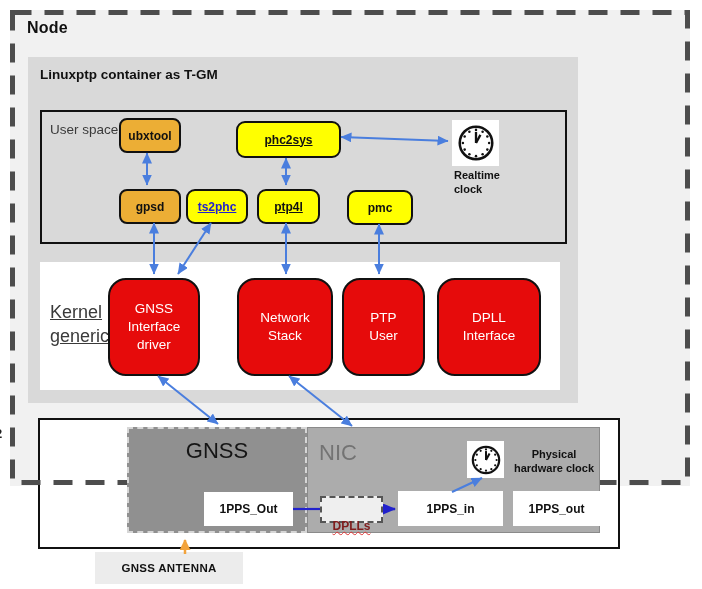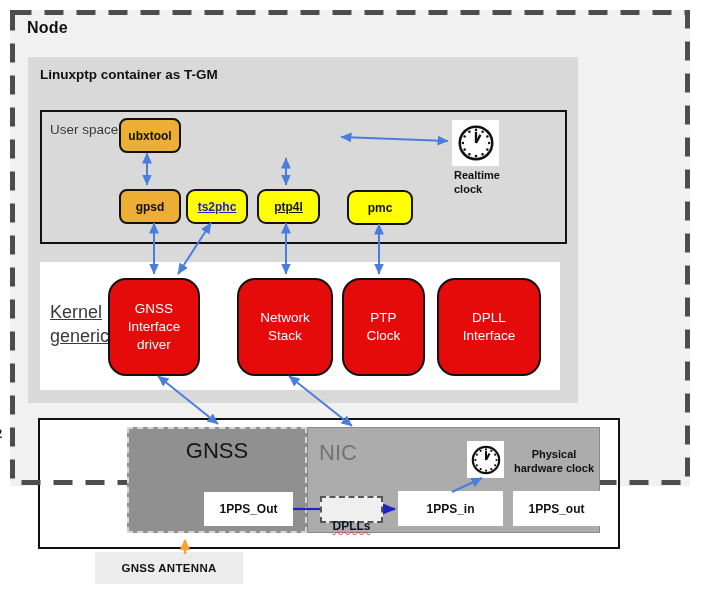--- a/index.html
+++ b/index.html
@@ -50,21 +50,21 @@
   #gnss-hw{left:127px;top:427px;width:180px;height:106px;background:#909090;border:2px dashed #d6d6d6;box-sizing:border-box;}
   #gnss-hw-title{left:127px;top:438px;width:180px;text-align:center;font-size:22px;color:#151515;}
   #nic-hw{left:307px;top:427px;width:293px;height:106px;background:#acacac;border:1px solid #8a8a8a;box-sizing:border-box;}
   #nic-hw-title{left:319px;top:440px;font-size:22px;color:#737373;}
   .whitebox{background:#fff;display:flex;align-items:center;justify-content:center;
             font-size:12px;font-weight:bold;}
   #pps-out-gnss{left:204px;top:492px;width:89px;height:34px;}
   #dplls{left:320px;top:496px;width:63px;height:27px;background:#efefef;border:2px dashed #555;
          box-sizing:border-box;display:flex;align-items:center;justify-content:center;
          font-size:12px;font-weight:bold;}
-  #dplls span{color:#0f172a;text-decoration:underline wavy #e03434 1px;margin-top:32px;}
+  #dplls span{color:#7f1d1d;text-decoration:underline wavy #e03434 1px;margin-top:32px;}
   #pps-in-nic{left:398px;top:491px;width:105px;height:35px;}
   #pps-out-nic{left:513px;top:491px;width:87px;height:35px;}
   #antenna-box{left:95px;top:552px;width:148px;height:32px;background:#ececec;
                display:flex;align-items:center;justify-content:center;
                font-size:11.5px;font-weight:bold;letter-spacing:.3px;}
   svg.overlay{position:absolute;left:0;top:0;pointer-events:none;}
 </style>
 </head>
 <body>
 
@@ -81,20 +81,23 @@
   <div class="abs z4" id="node-title">Node</div>
   <div class="abs z4" id="page-frag">2</div>
 
   <div class="abs z3" id="container-box"></div>
   <div class="abs z4" id="container-title">Linuxptp container as T-GM</div>
 
   <div class="abs z3" id="userspace-box"></div>
   <div class="abs z4" id="userspace-label">User space</div>
   <div class="abs z4 pbox orange" id="ubxtool">
     <span>ubxtool</span>
+  </div>
+  <div class="abs z4 pbox yellow" id="phc2sys">
+    <span class="link">phc2sys</span>
   </div>
   <div class="abs z4 pbox orange" id="gpsd">
     <span>gpsd</span>
   </div>
   <div class="abs z4 pbox yellow" id="ts2phc">
     <span class="bluelink">ts2phc</span>
   </div>
   <div class="abs z4 pbox yellow" id="ptp4l">
     <span class="link">ptp4l</span>
   </div>
@@ -127,21 +130,21 @@
 
   <div class="abs z3" id="kernel-box"></div>
   <div class="abs z4" id="kernel-label">Kernel generic</div>
   <div class="abs z4 redbox" id="gnss-driver">
     <span>GNSS Interface driver</span>
   </div>
   <div class="abs z4 redbox" id="network-stack">
     <span>Network Stack</span>
   </div>
   <div class="abs z4 redbox" id="ptp-clock">
-    <span>PTP Clock</span>
+    <span>PTP User</span>
   </div>
   <div class="abs z4 redbox" id="dpll-interface">
     <span>DPLL Interface</span>
   </div>
 
   <div class="abs z3" id="gnss-hw"></div>
   <div class="abs z4" id="gnss-hw-title">GNSS</div>
   <div class="abs z3" id="nic-hw"></div>
   <div class="abs z4" id="nic-hw-title">NIC</div>
 

